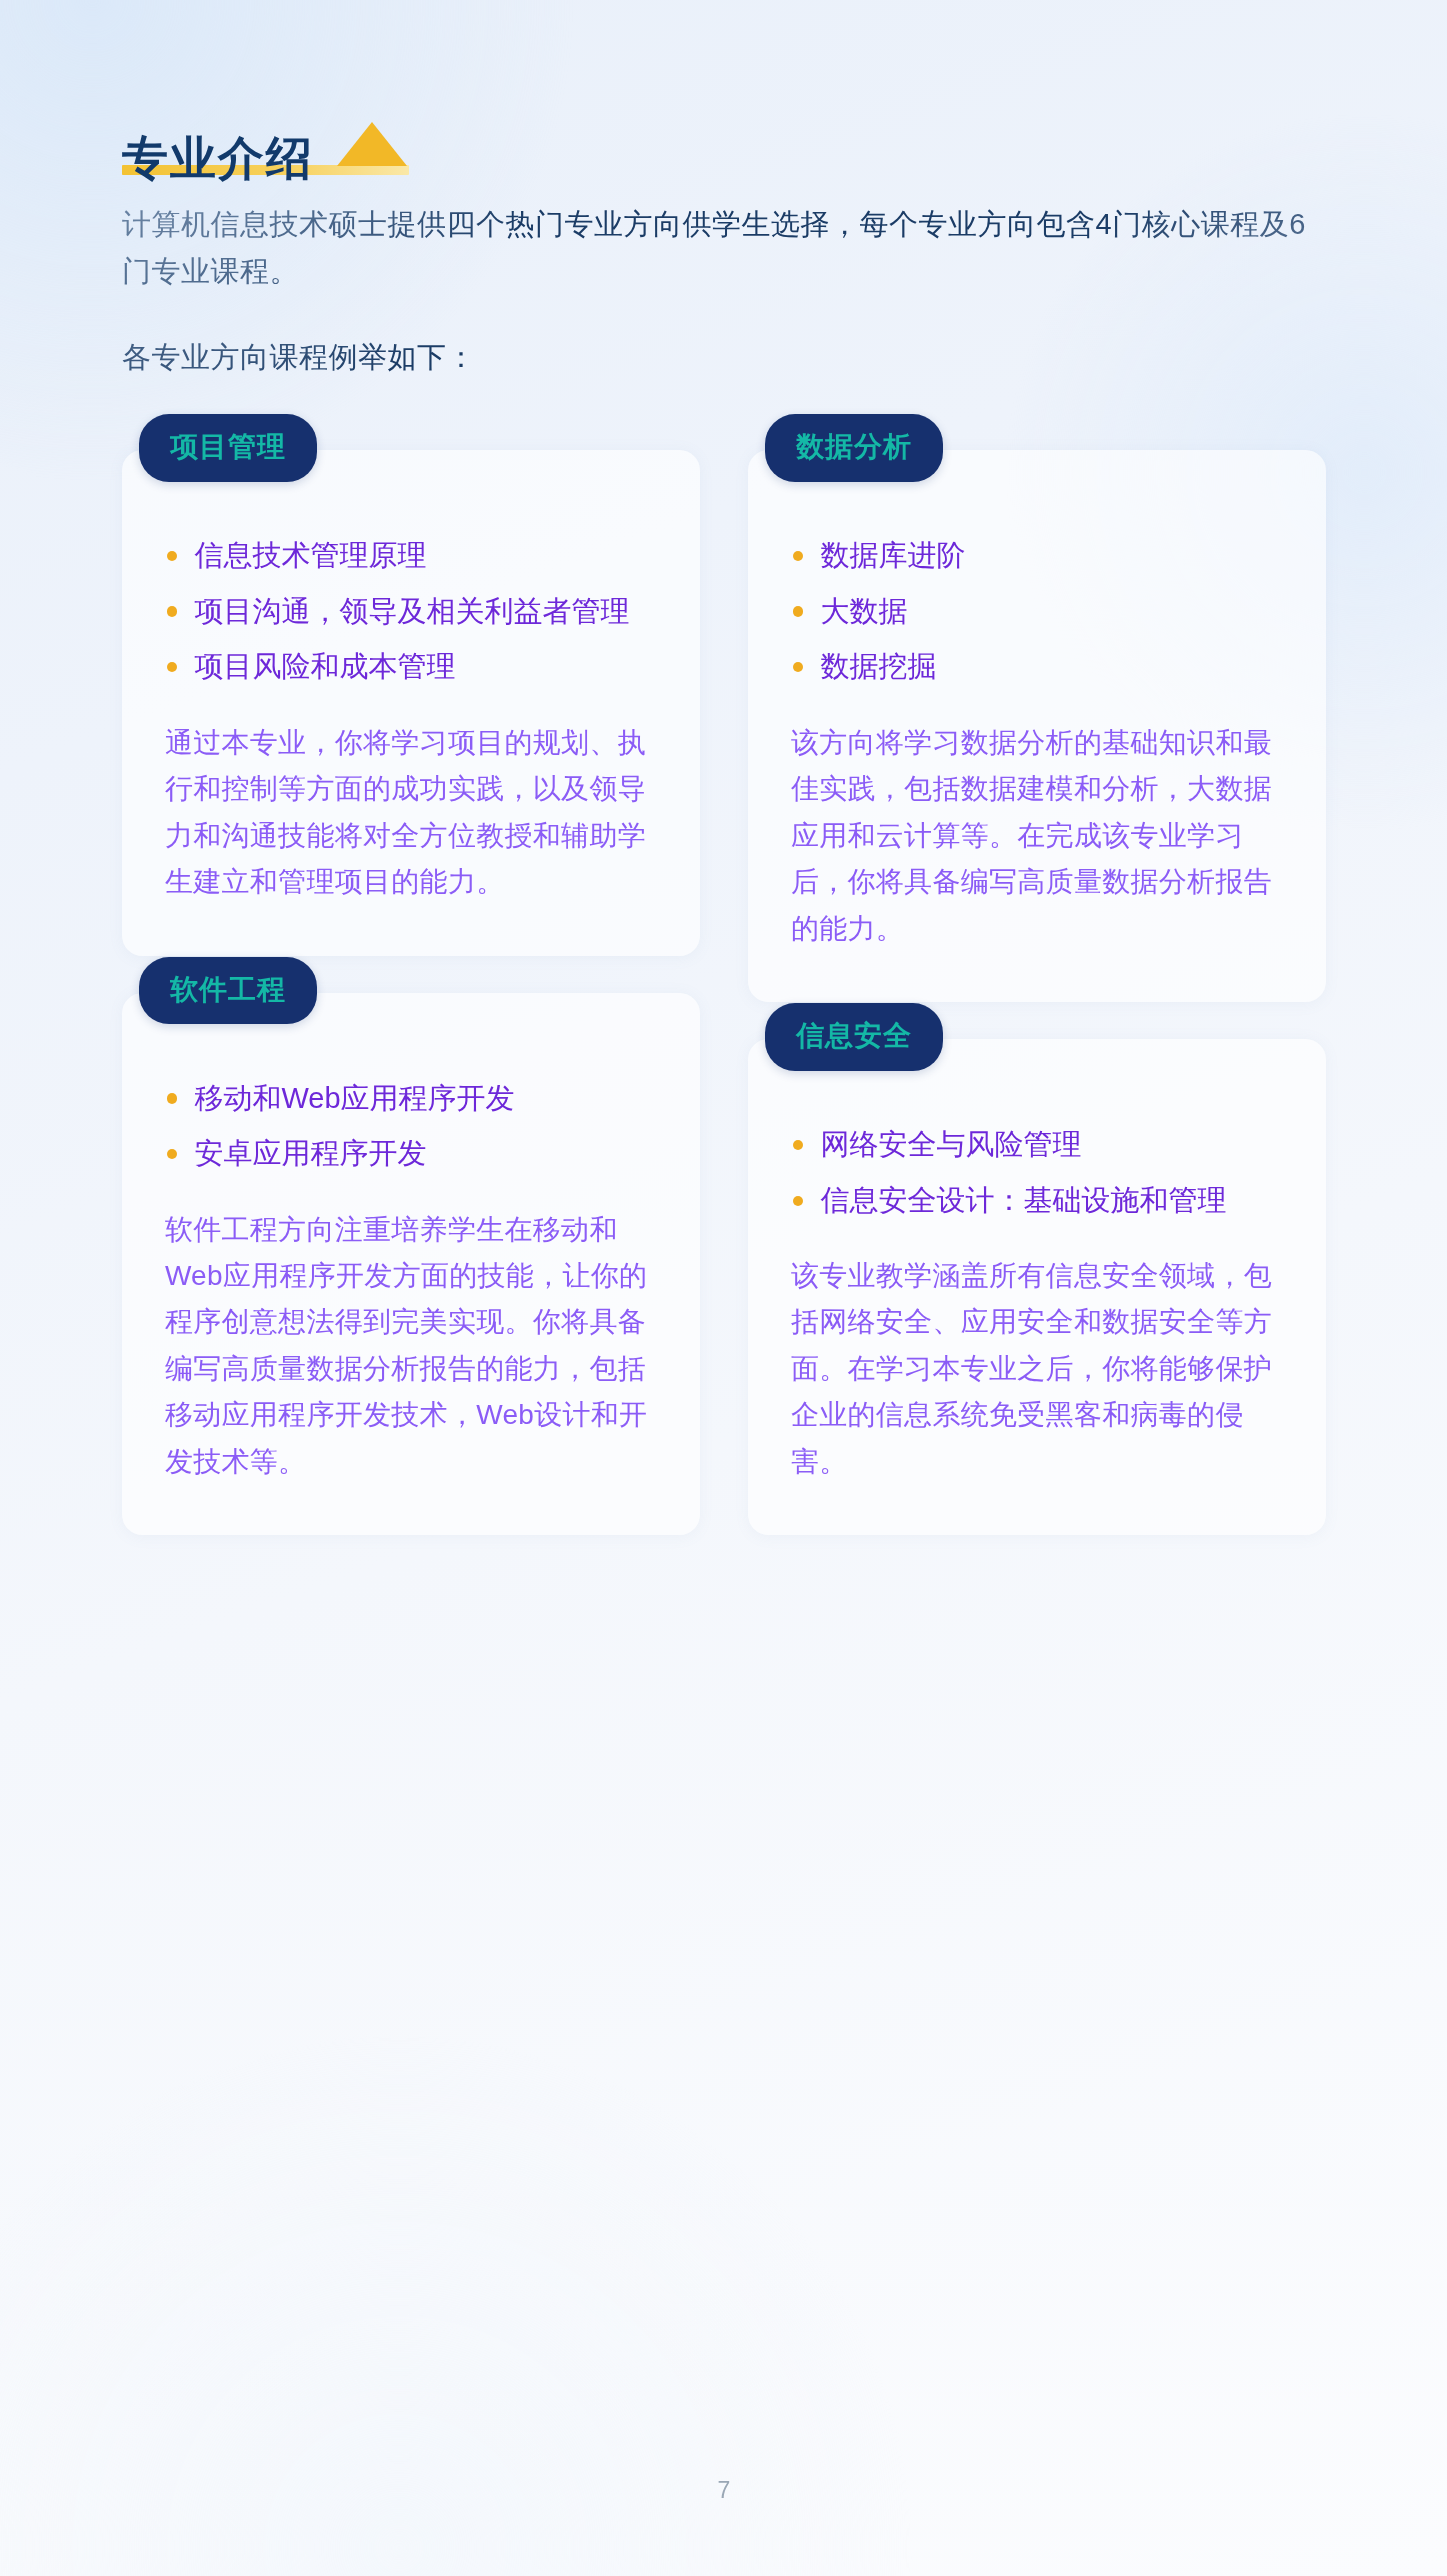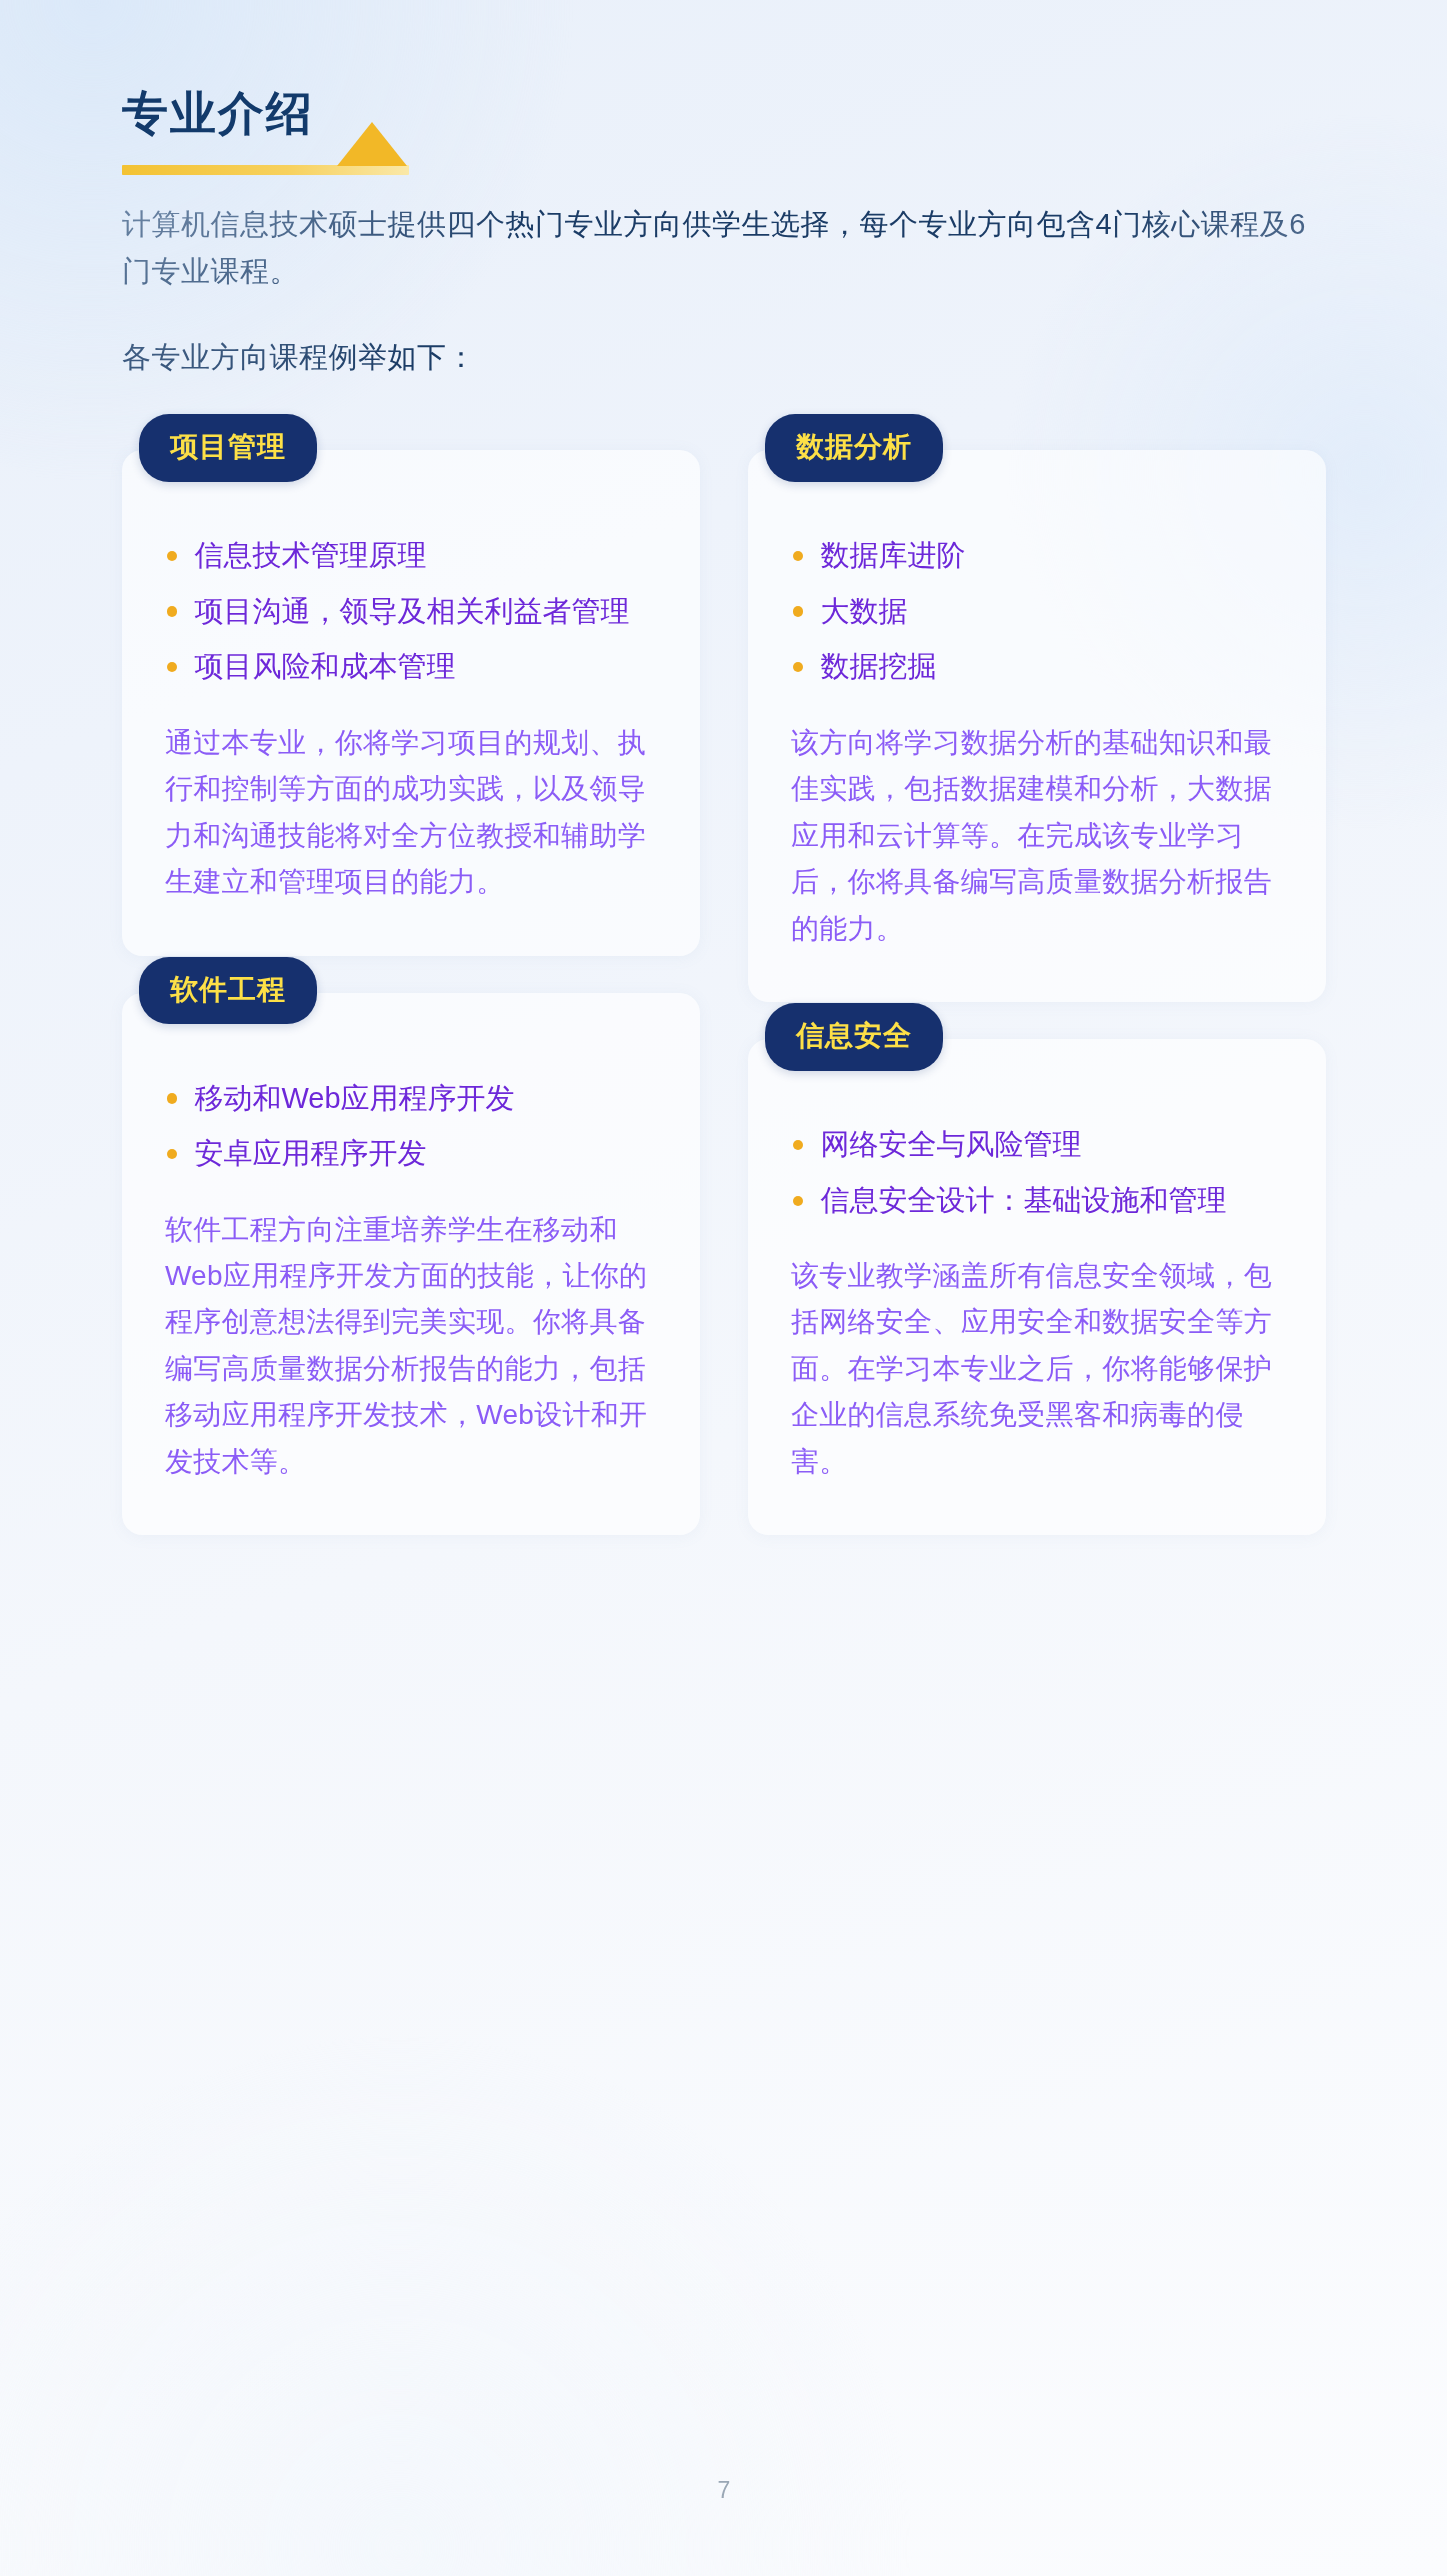--- a/index.html
+++ b/index.html
@@ -41,21 +41,21 @@
   }
   .blob-c {
     width: 1020px; height: 1020px;
     left: -111px; bottom: -482px;
     background: radial-gradient(circle at 50% 50%, rgba(243,247,252,0.9), rgba(250,252,254,0) 72%);
   }
 
   
   .heading-wrap {
     position: relative;
-    padding-top: 59px;
+    padding-top: 104px;
     height: 121px;
   }
   .heading-underline {
     position: absolute;
     left: 0;
     top: 165px;
     width: 287px;
     height: 10.2px;
     background: linear-gradient(90deg, #f3c233 0%, #f7d15e 58%, #fae8a8 100%);
     border-radius: 0.9px;
@@ -115,21 +115,21 @@
     box-shadow: 0 1.9px 15px rgba(120,145,180,0.07);
   }
   .card:first-child { margin-top: 0; }
 
   .card-tag {
     position: absolute;
     top: -1.9px;
     left: 16.7px;
     transform: translateY(-50%);
     background: #16306e;
-    color: #fde047;
+    color: #14b8a6;
     font-size: 28px;
     font-weight: bold;
     letter-spacing: 0.9px;
     padding: 14px 31.5px 15.8px 31.5px;
     border-radius: 30px;
     white-space: nowrap;
     box-shadow: 0 2.8px 9.3px rgba(22,48,110,0.18);
   }
 
   ul.course-list {

